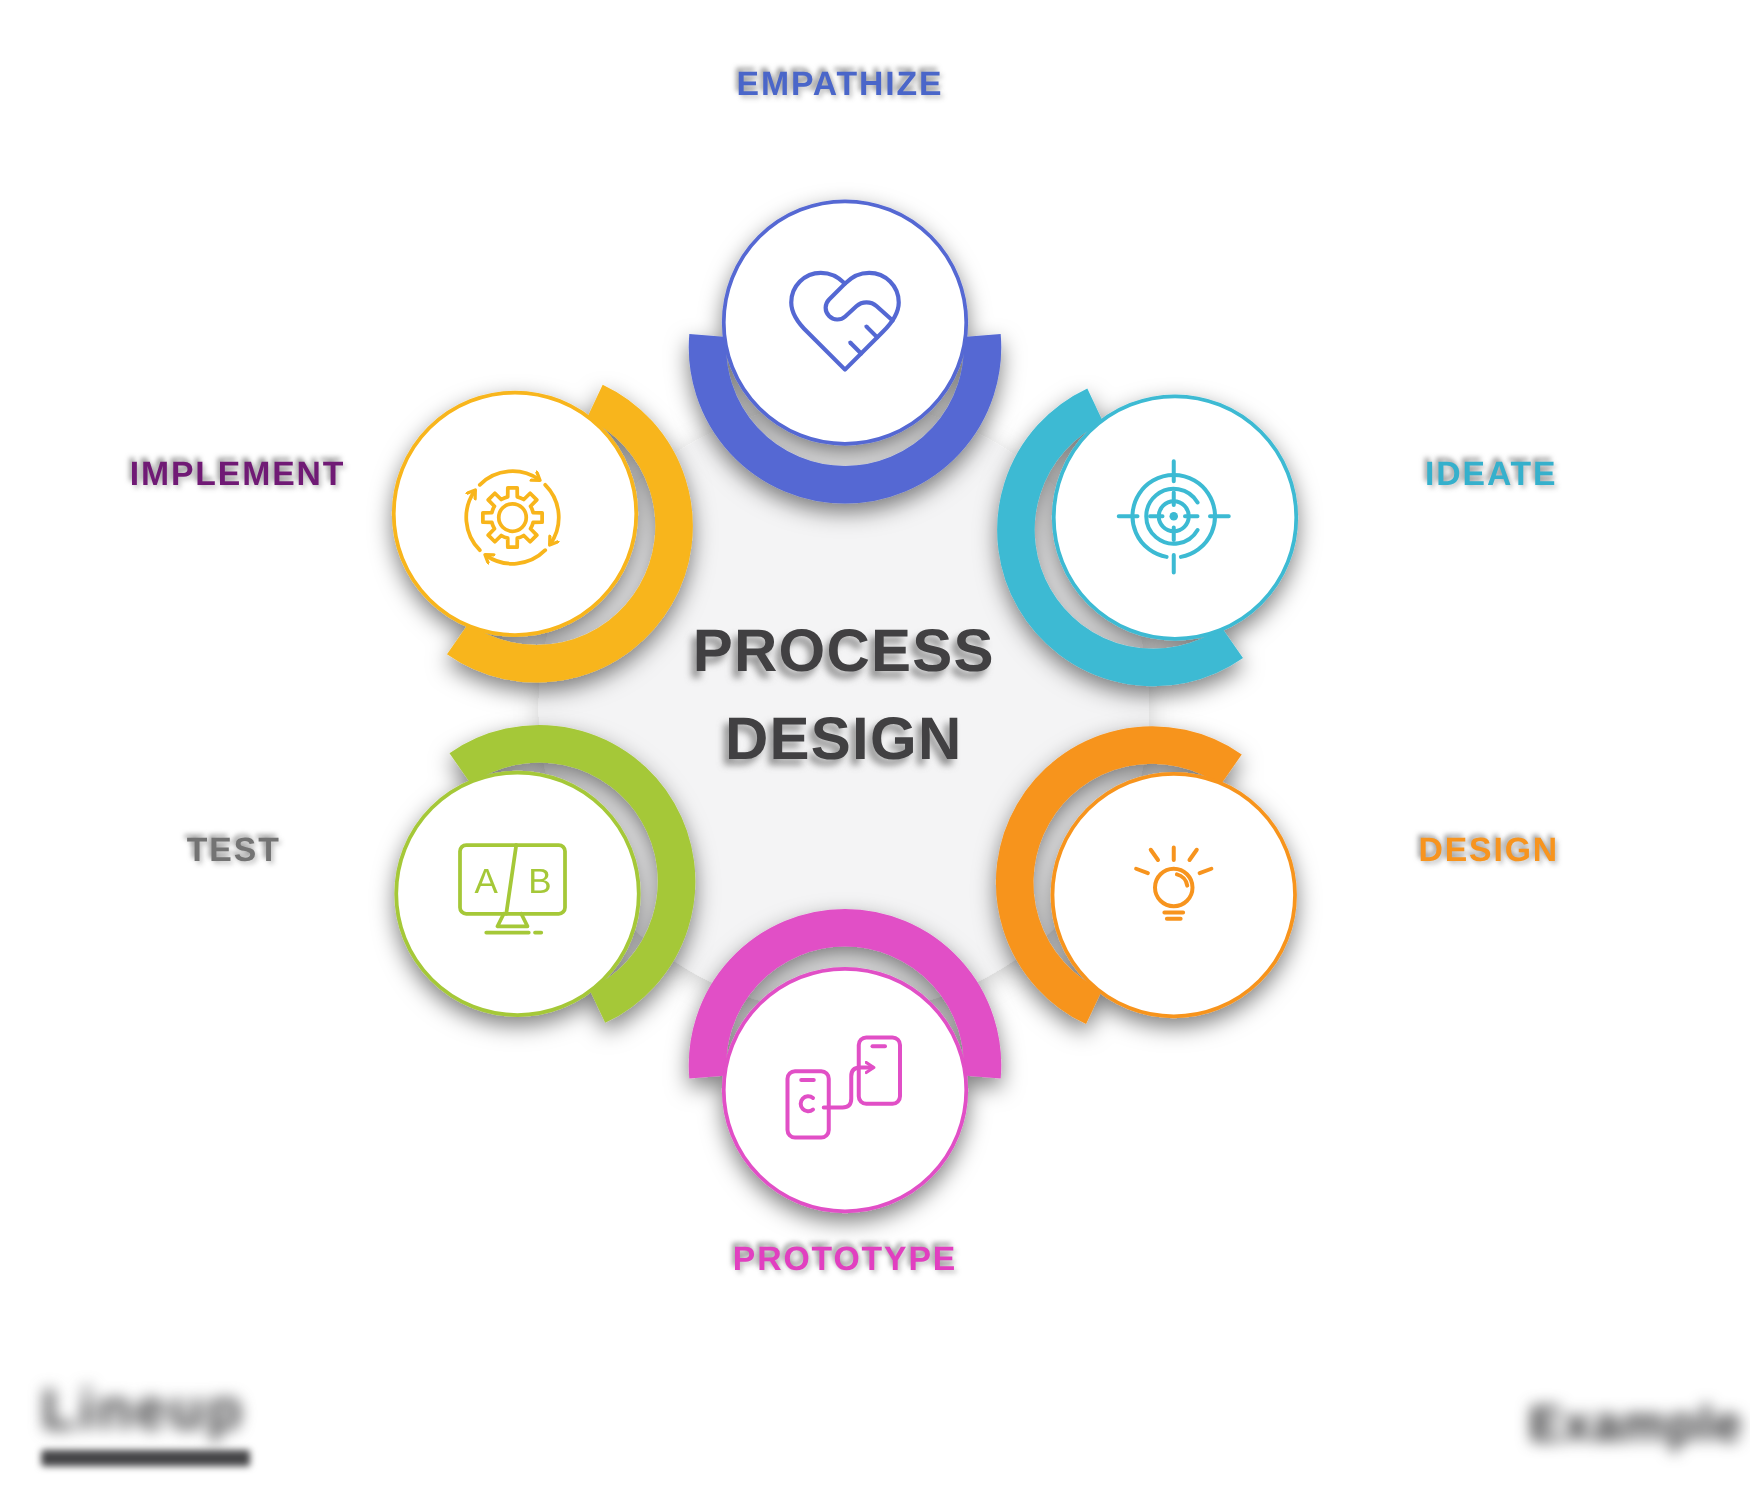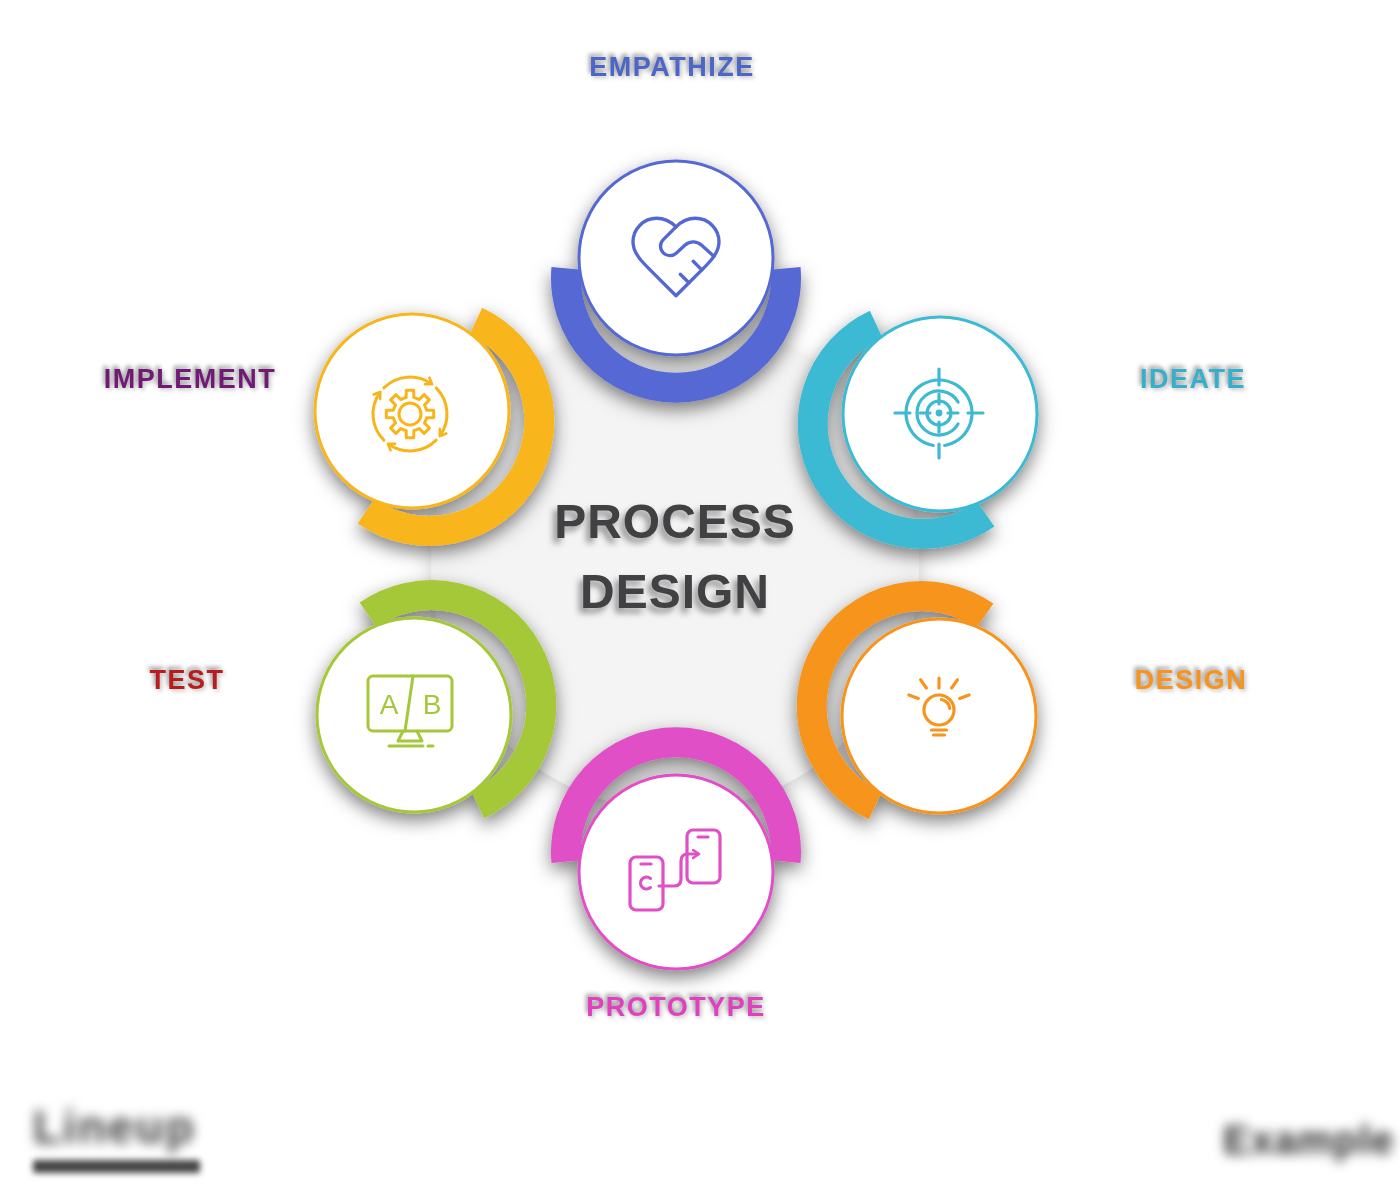--- a/index.html
+++ b/index.html
@@ -10,21 +10,21 @@
   .stage svg{position:absolute;left:0;top:0;}
   .step-label{
     position:absolute;transform:translateX(-50%);
     font-size:27px;font-weight:bold;letter-spacing:1.5px;white-space:nowrap;
     text-shadow:-2px -3px 4px rgba(125,125,125,0.75), 2px 2px 4px rgba(125,125,125,0.45);
   }
   .lbl-empathize{color:#4a66c9;}
   .lbl-define{color:#35b0cc;}
   .lbl-ideate{color:#f7941e;}
   .lbl-prototype{color:#e13fc0;text-align:center;}
-  .lbl-test{color:#b91c1c;}
+  .lbl-test{color:#737373;}
   .lbl-implement{color:#701a75;}
   .center-title{
     position:absolute;left:675px;top:487px;transform:translateX(-50%);
     text-align:center;font-size:48px;font-weight:bold;line-height:70px;
     letter-spacing:1px;color:#414042;
     text-shadow:-4px 5px 6px rgba(105,105,105,0.7);
   }
   .logo-wordmark{
     position:absolute;left:33px;top:1100px;
     font-size:46px;font-weight:bold;letter-spacing:2px;color:#404042;

